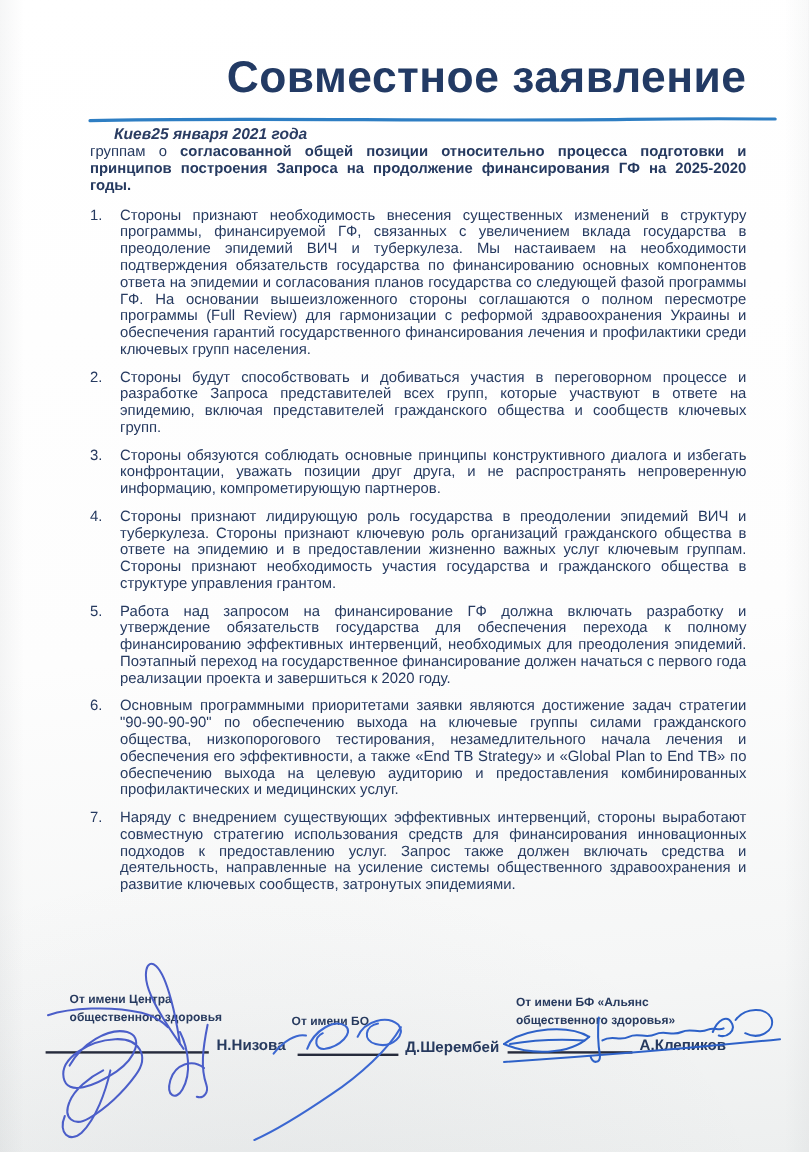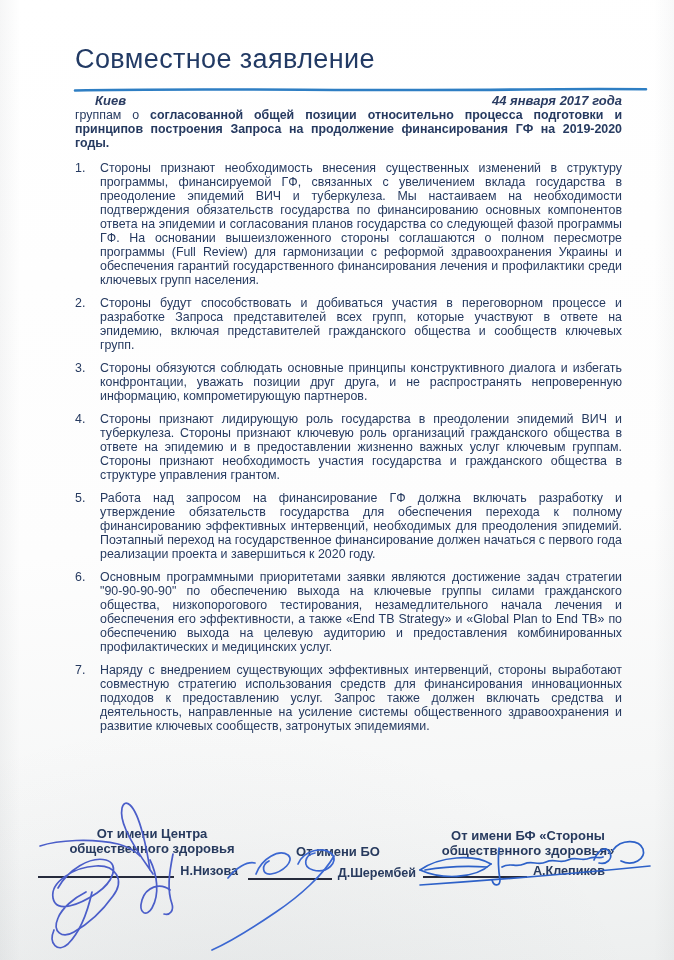--- a/index.html
+++ b/index.html
@@ -17,47 +17,47 @@
     background:
       linear-gradient(90deg,rgba(70,80,90,0.05),rgba(0,0,0,0) 3%),
       linear-gradient(270deg,rgba(70,80,90,0.04),rgba(0,0,0,0) 3%),
       radial-gradient(120% 60% at 30% 108%,rgba(90,100,110,0.07),rgba(0,0,0,0) 55%);
   }
   .content{
     position:absolute;top:44px;left:75px;width:547px;
     color:#263a60;
   }
   .doc-title{
-    margin:0;text-align:left;
-    font-size:27px;font-weight:400;letter-spacing:.4px;
+    margin:0;text-align:right;
+    font-size:37px;font-weight:700;letter-spacing:.4px;
     color:#223a64;
   }
   .rule-wrap{margin-top:4px;margin-left:-2px;width:575px;height:7px;}
   .place-date{
-    display:flex;justify-content:space-between;
+    display:flex;justify-content:flex-start;
     margin-top:7px;padding-left:20px;
     font-size:13px;font-weight:700;font-style:italic;
     color:#2a3c62;
   }
   p.body-par{
     margin:0;font-size:12.4px;line-height:14px;text-align:justify;
   }
   .intro{margin-top:18px;}
   .statement{margin-top:12px;}
   .statement b{font-weight:700;}
   .items{margin-top:11px;}
   .item{
     position:relative;padding-left:25px;margin-bottom:9px;
     font-size:12.4px;line-height:14px;text-align:justify;
   }
   .item .num{position:absolute;left:0;top:0;}
   
   .sig-org{
-    position:absolute;text-align:center;
-    font-size:13px;line-height:15px;font-weight:700;color:#273a5e;
+    position:absolute;text-align:left;
+    font-size:10px;line-height:15px;font-weight:700;color:#273a5e;
   }
   .sig-org1{left:58px;top:826px;width:188px;}
   .sig-org2{left:243px;top:844px;width:190px;}
   .sig-org3{left:430px;top:828px;width:196px;}
   .sig-row{
     position:absolute;display:flex;align-items:flex-end;
     font-size:12.6px;font-weight:700;color:#273a5e;
   }
   .sig-row1{left:38px;top:862px;width:200px;}
   .sig-row2{left:248px;top:864px;width:168px;justify-content:center;}
@@ -79,25 +79,25 @@
     <h1 class="doc-title">Совместное заявление</h1>
 
     <div class="rule-wrap">
       <svg width="575" height="7" viewBox="0 0 575 7">
         <path d="M2,4.5 C120,1.5 300,5.5 450,3.5 C510,2.7 550,3 573,3.2" fill="none" stroke-width="2.6" stroke-linecap="round" stroke="#2e7ec3"></path>
       </svg>
     </div>
 
     <div class="place-date">
       <span>Киев</span>
-      <span>44 января 2017 года</span>
+      <span>25 января 2021 года</span>
     </div>
 
 
-    <p class="body-par statement"><span>группам о </span><b>согласованной общей позиции относительно процесса подготовки и принципов построения Запроса на продолжение финансирования ГФ на 2019-2020 годы.</b></p>
+    <p class="body-par statement"><span>группам о </span><b>согласованной общей позиции относительно процесса подготовки и принципов построения Запроса на продолжение финансирования ГФ на 2025-2020 годы.</b></p>
 
     <div class="items">
       <div class="item">
         <span class="num">1.</span>
         <span>Стороны признают необходимость внесения существенных изменений в структуру программы, финансируемой ГФ, связанных с увеличением вклада государства в преодоление эпидемий ВИЧ и туберкулеза. Мы настаиваем на необходимости подтверждения обязательств государства по финансированию основных компонентов ответа на эпидемии и согласования планов государства со следующей фазой программы ГФ. На основании вышеизложенного стороны соглашаются о полном пересмотре программы (Full Review) для гармонизации с реформой здравоохранения Украины и обеспечения гарантий государственного финансирования лечения и профилактики среди ключевых групп населения.</span>
       </div>
       <div class="item">
         <span class="num">2.</span>
         <span>Стороны будут способствовать и добиваться участия в переговорном процессе и разработке Запроса представителей всех групп, которые участвуют в ответе на эпидемию, включая представителей гражданского общества и сообществ ключевых групп.</span>
       </div>
@@ -125,21 +125,21 @@
   </div>
 
   <div class="sig-org sig-org1">
     <div>От имени Центра</div>
     <div>общественного здоровья</div>
   </div>
   <div class="sig-org sig-org2">
     <div>От имени БО</div>
   </div>
   <div class="sig-org sig-org3">
-    <div>От имени БФ «Стороны</div>
+    <div>От имени БФ «Альянс</div>
     <div>общественного здоровья»</div>
   </div>
 
   <div class="sig-row sig-row1">
     <span class="sig-rule"></span>
     <span class="sig-name">Н.Низова</span>
   </div>
   <div class="sig-row sig-row2">
     <span class="sig-rule"></span>
     <span class="sig-name">Д.Шерембей</span>

